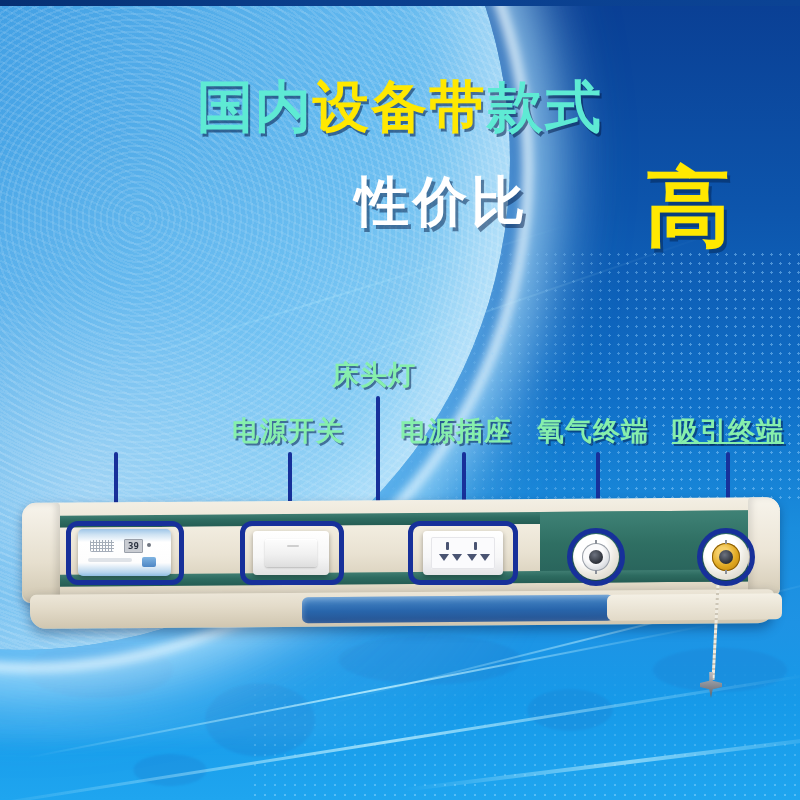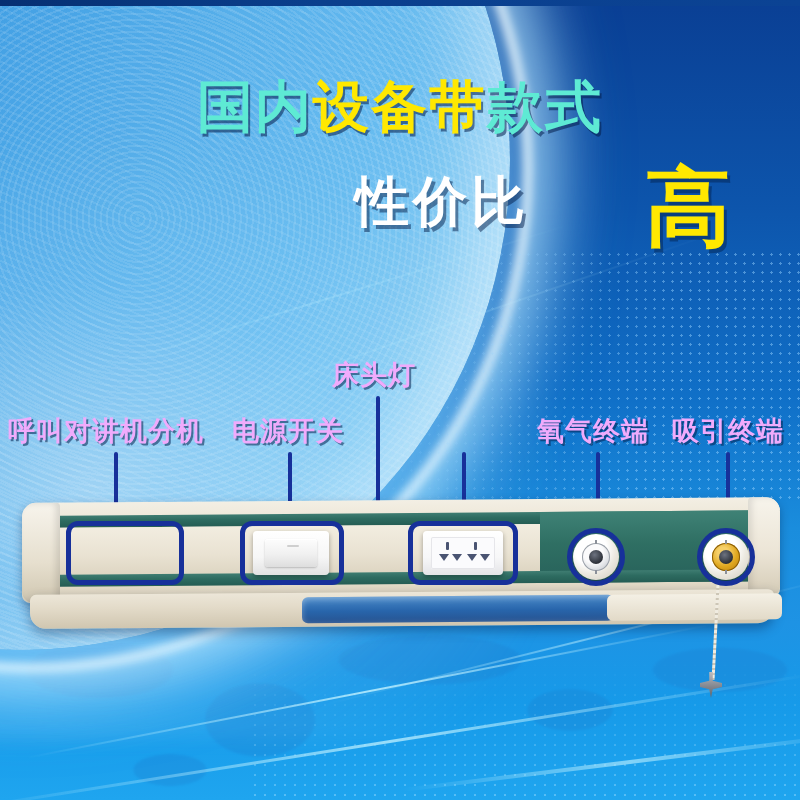--- a/index.html
+++ b/index.html
@@ -95,21 +95,21 @@
     text-shadow:3px 4px 0 rgba(3,30,74,.5);white-space:nowrap;
   }
   .sub-right{
     position:absolute;left:645px;top:-10px;
     font-size:86px;font-weight:bold;color:#ffe800;letter-spacing:2px;
     text-shadow:3px 4px 0 rgba(3,30,74,.45);white-space:nowrap;
   }
 
   
   .lbl{
-    position:absolute;color:#f0abfc;font-weight:bold;white-space:nowrap;
+    position:absolute;color:#86efac;font-weight:bold;white-space:nowrap;
     font-size:27px;letter-spacing:1px;
     text-shadow:2px 2px 0 rgba(4,32,78,.55);
   }
   .leader{position:absolute;width:4px;background:#17309a;border-radius:2px;}
   .ring{
     position:absolute;width:58px;height:58px;border:5px solid #17309a;border-radius:50%;
     box-sizing:border-box;
   }
   .hlbox{
     position:absolute;border:5px solid #17309a;border-radius:12px;box-sizing:border-box;
@@ -271,25 +271,25 @@
   <div class="topbar"></div>
 
   <div class="headline">
     <span class="w">国内</span><span class="y">设备带</span><span class="w">款式</span>
   </div>
   <div class="sub-row">
     <div class="sub-left">性价比</div>
     <div class="sub-right">高</div>
   </div>
 
-  <div class="lbl" style="left:8px;top:413px;">呼叫对讲机分机</div>
   <div class="lbl" style="left:232px;top:413px;">电源开关</div>
   <div class="lbl" style="left:332px;top:357px;">床头灯</div>
+  <div class="lbl" style="left:400px;top:413px;">电源插座</div>
   <div class="lbl" style="left:537px;top:413px;">氧气终端</div>
-  <div class="lbl" style="left:672px;top:413px;">吸引终端</div>
+  <div class="lbl" style="left:672px;top:413px;text-decoration:underline;">吸引终端</div>
 
   <div class="leader" style="left:114px;top:452px;height:72px;"></div>
   <div class="leader" style="left:288px;top:452px;height:72px;"></div>
   <div class="leader" style="left:376px;top:396px;height:212px;"></div>
   <div class="leader" style="left:462px;top:452px;height:72px;"></div>
   <div class="leader" style="left:596px;top:452px;height:82px;"></div>
   <div class="leader" style="left:726px;top:452px;height:82px;"></div>
 
   <div class="panel">
     <div class="panel-body">
@@ -298,20 +298,27 @@
       <div class="face-cream"></div>
       <div class="face-green"></div>
       <div class="stripe stripe-bot"></div>
       <div class="cap-right"></div>
     </div>
     <div class="panel-lower"></div>
     <div class="lamp-cover"></div>
     <div class="rail-white"></div>
   </div>
 
+  <div class="intercom">
+    <div class="ic-grille"></div>
+    <div class="ic-display">39</div>
+    <div class="ic-led"></div>
+    <div class="ic-slot"></div>
+    <div class="ic-btn"></div>
+  </div>
 
   <div class="switch">
     <div class="switch-rocker">
       <div class="switch-mark"></div>
     </div>
   </div>
 
   <div class="socket">
     <div class="sock-inner">
       <div class="pin-v" style="left:15px;top:5px;"></div>

